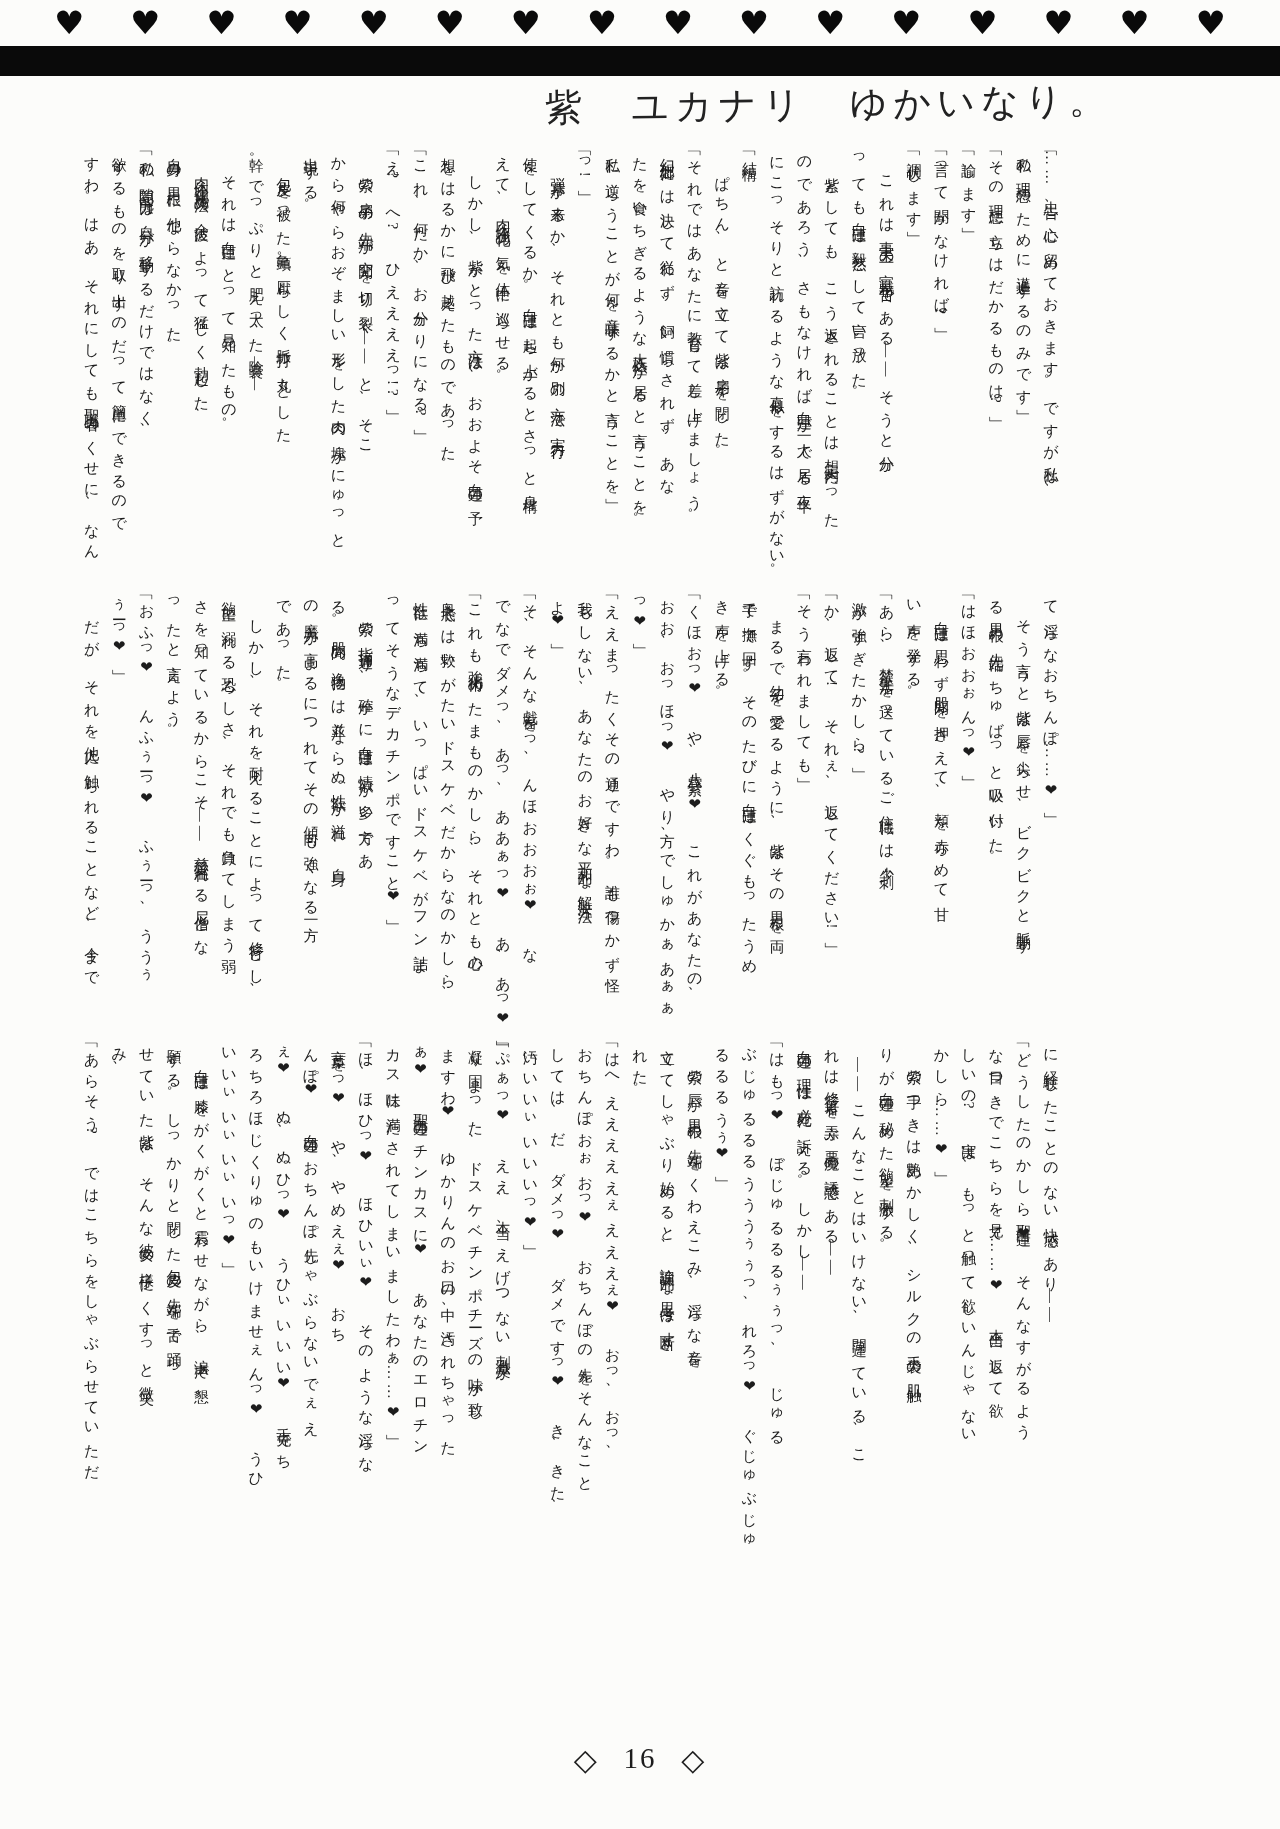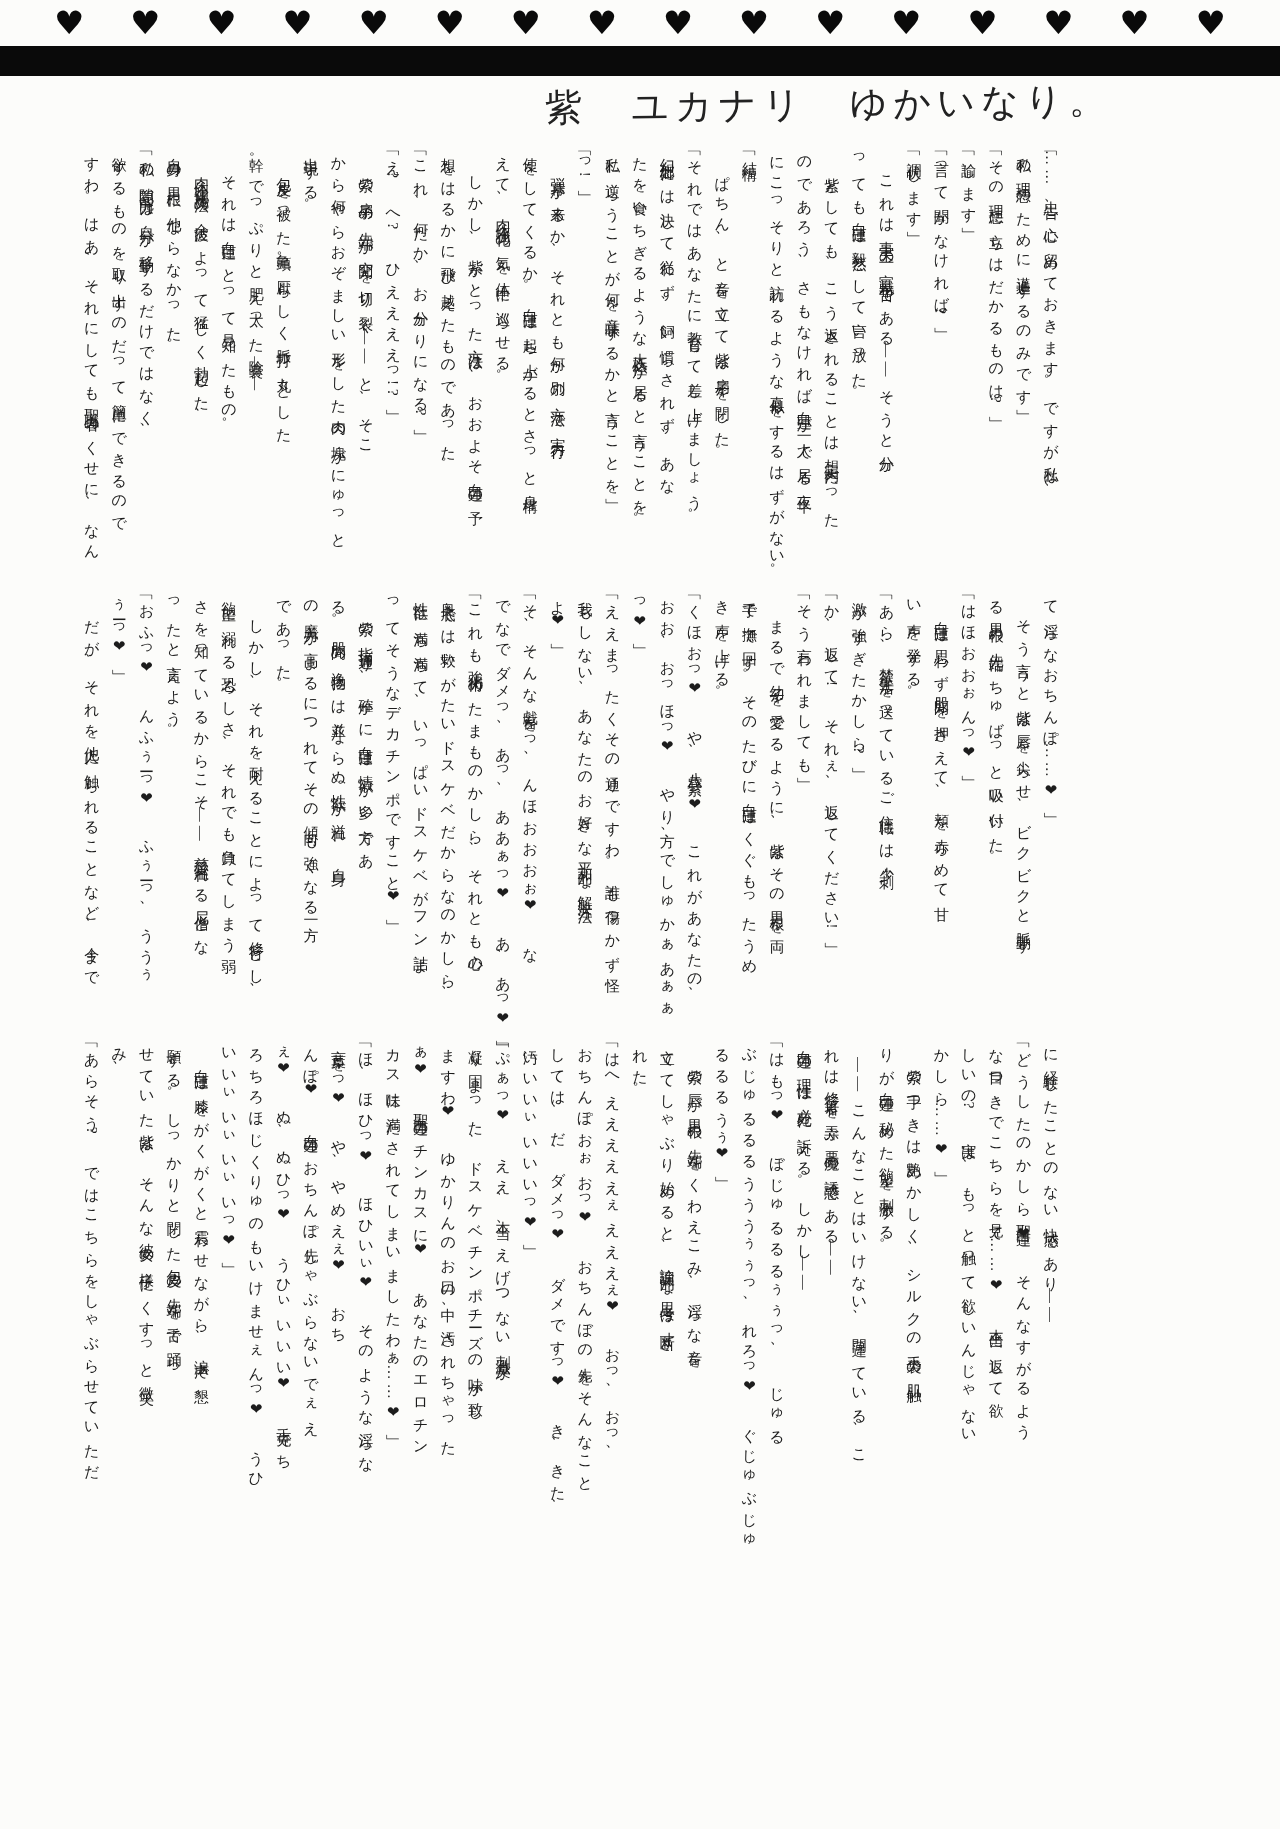--- a/index.html
+++ b/index.html
@@ -202,14 +202,19 @@
       <p>ぇ❤　ぬ、ぬひっ❤　うひぃいいい❤　舌先でち</p>
       <p>ろちろほじくりゅのもいけませぇんっ❤　うひ</p>
       <p>いいぃいぃいぃいっ❤」</p>
       <p>　白蓮は膝をがくがくと震わせながら、涙声で懇</p>
       <p>願する。しっかりと閉じた包皮の先端を舌で踊ら</p>
       <p>せていた紫は、そんな彼女の様子にくすっと微笑</p>
       <p>み、</p>
       <p>「あらそう?　ではこちらをしゃぶらせていただ</p>
     </div>
 
+  <div class="footer">
+    <span class="diamond">◇</span>
+    <span class="pagenum">16</span>
+    <span class="diamond">◇</span>
+  </div>
 
 </div>
 
 </body></html>

